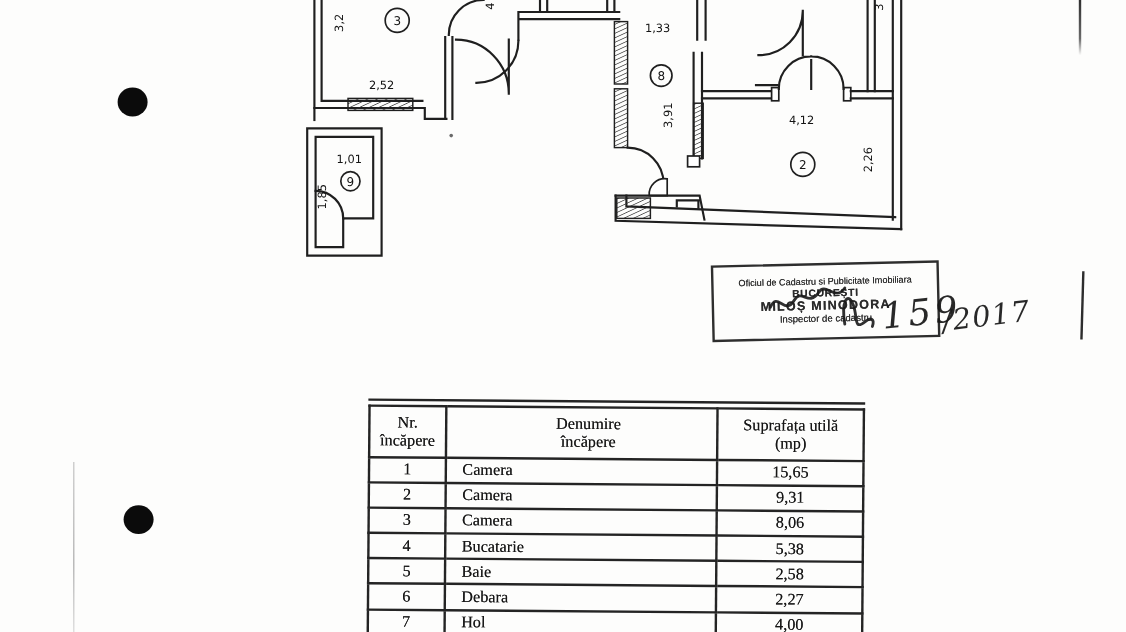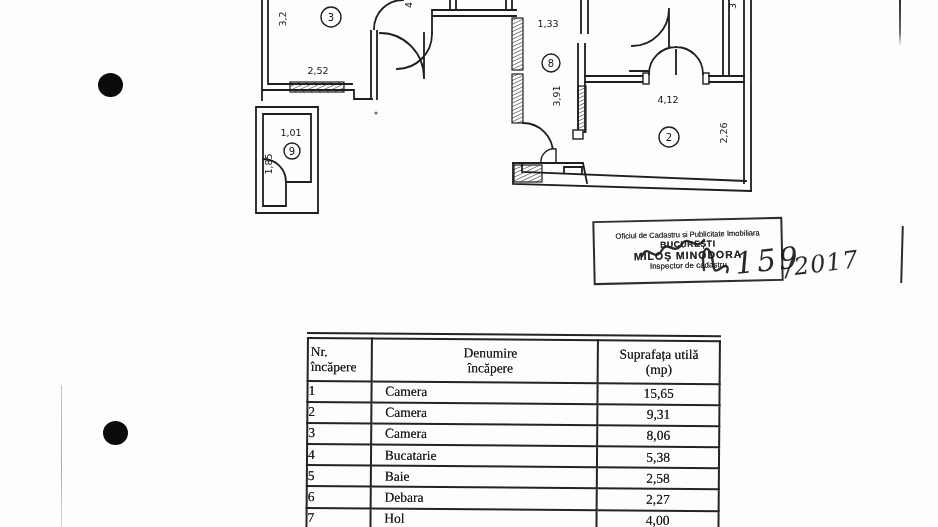--- a/index.html
+++ b/index.html
@@ -52,21 +52,21 @@
   .table-wrap{
     position:absolute;left:307px;top:332px;width:414px;
     transform:rotate(.45deg);transform-origin:0 0;
     border-top:2px solid #242424;padding-top:2.5px;
   }
   table{width:100%;border-collapse:collapse;color:#161616;
     text-shadow:0 0 .4px rgba(30,30,30,.8);}
   th,td{border:2px solid #242424;background:transparent;}
   th{font-weight:normal;font-size:13.5px;line-height:1.12;height:41px;padding:0 2px;}
   td{font-size:13.5px;height:19.2px;padding:0;}
-  .c-nr{width:59px;text-align:left;}
+  .c-nr{width:59px;text-align:center;}
   .c-name{width:225px;text-align:left;padding-left:13px;}
   .c-area{width:122px;text-align:center;}
 </style>
 </head>
 <body>
 
 <div class="page">
 
   <div class="punch p1"></div>
   <div class="punch p2"></div>

